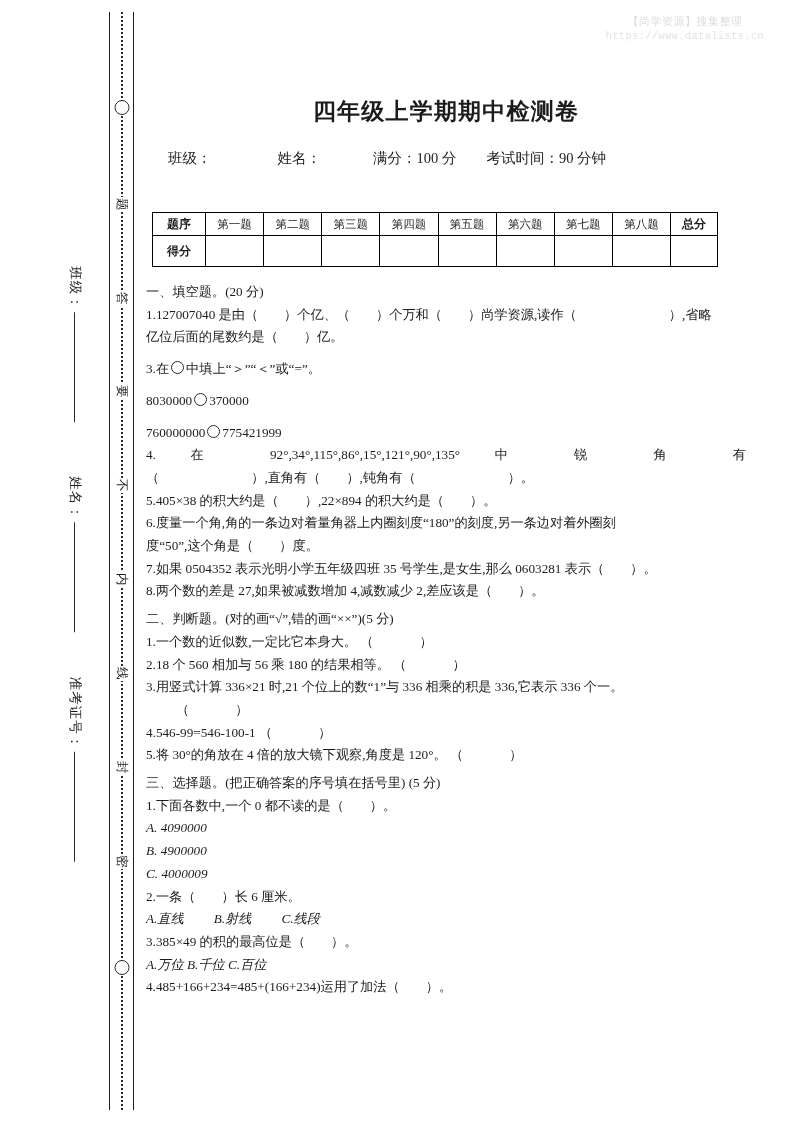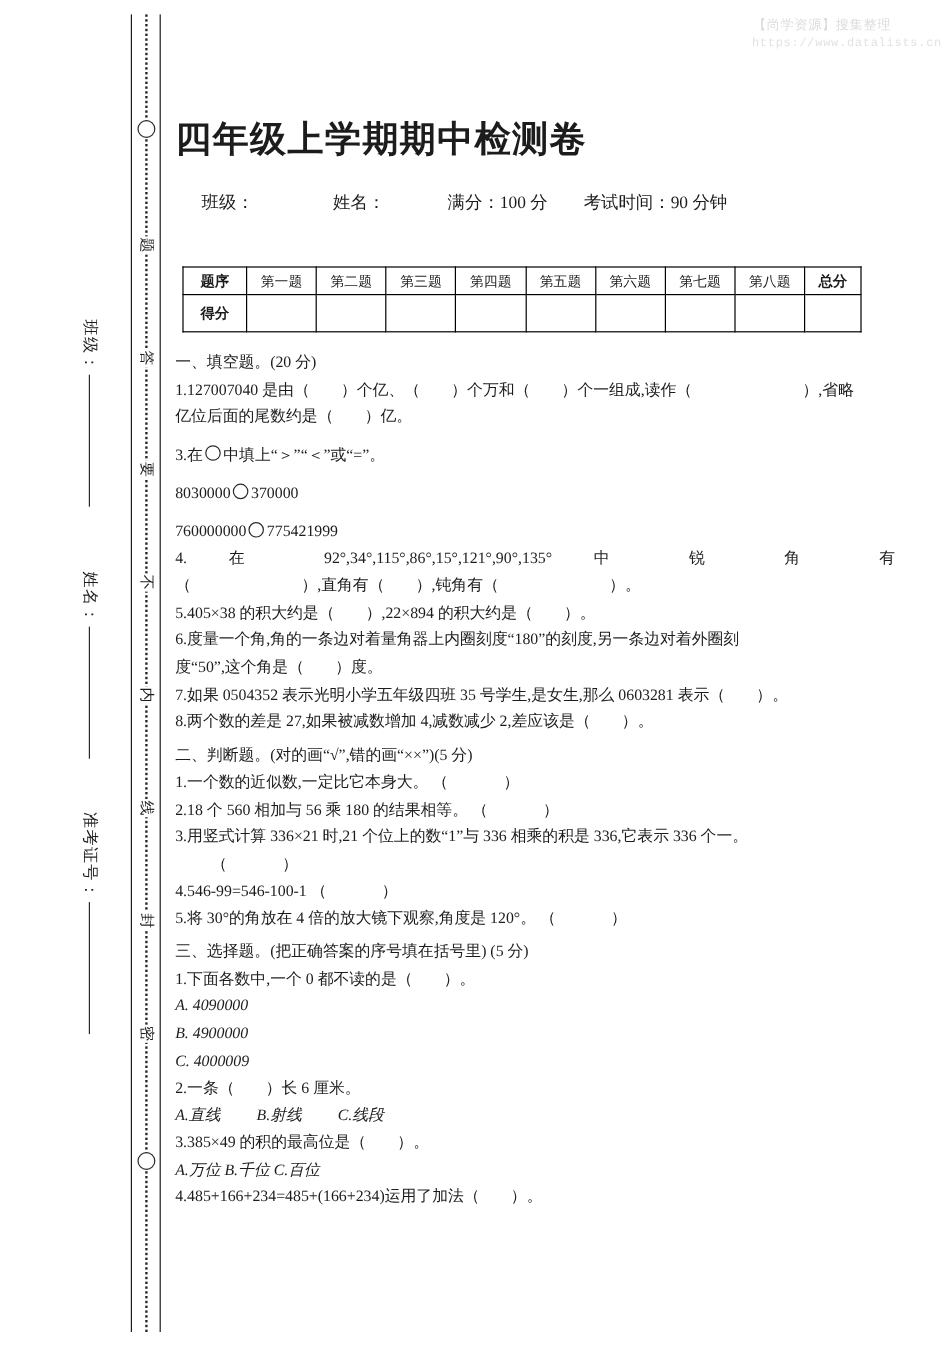--- a/index.html
+++ b/index.html
@@ -31,21 +31,20 @@
   #watermark .wm-title {
     font-family: "Liberation Sans", "DejaVu Sans", sans-serif;
     font-size: 11px;
     letter-spacing: 0.5px;
   }
   #watermark .wm-url {
     font-family: "Liberation Mono", "DejaVu Sans Mono", monospace;
     font-size: 10px;
     letter-spacing: 0.6px;
     color: #e2e2e2;
-    text-align: right;
   }
 
   
   #identity-strip {
     position: absolute;
     left: 52px;
     top: 0;
     width: 46px;
     height: 1122px;
   }
@@ -117,21 +116,22 @@
     position: absolute;
     left: 146px;
     top: 0;
     width: 600px;
     height: 1122px;
   }
 
   #exam-title {
     margin: 0;
     padding-top: 96px;
-    font-size: 30px;
+    text-align: center;
+    font-size: 23px;
     font-weight: bold;
     letter-spacing: 1.2px;
     font-family: Liberation Sans, sans-serif;
   }
 
   #exam-meta {
     margin-top: 22px;
     padding-left: 22px;
     font-size: 14.5px;
     display: flex;
@@ -269,21 +269,21 @@
       <td></td>
       <td></td>
     </tr>
   </tbody>
     </table>
 
   <div id="content">
 
     <p class="sec-head">一、填空题。(20 分)</p>
 
-    <p class="q-line"><span>1.127007040 是由（</span><span class="blank-s"></span><span>）个亿、（</span><span class="blank-s"></span><span>）个万和（</span><span class="blank-s"></span><span>）个一组成,读作（</span><span class="blank-l"></span><span>）,省略</span></p>
+    <p class="q-line"><span>1.127007040 是由（</span><span class="blank-s"></span><span>）个亿、（</span><span class="blank-s"></span><span>）个万和（</span><span class="blank-s"></span><span>）尚学资源,读作（</span><span class="blank-l"></span><span>）,省略</span></p>
     <p class="q-line"><span>亿位后面的尾数约是（</span><span class="blank-s"></span><span>）亿。</span></p>
 
 
     <p class="q-line q-gap"><span>3.在</span><span class="circle-op"></span><span>中填上“＞”“＜”或“=”。</span></p>
 
     <p class="q-line q-gap"><span>8030000</span><span class="circle-op"></span><span>370000</span></p>
 
     <p class="q-line q-gap"><span>760000000</span><span class="circle-op"></span><span>775421999</span></p>
 
     <p class="q-spaced">4. 在 92°,34°,115°,86°,15°,121°,90°,135° 中 锐 角 有</p>

